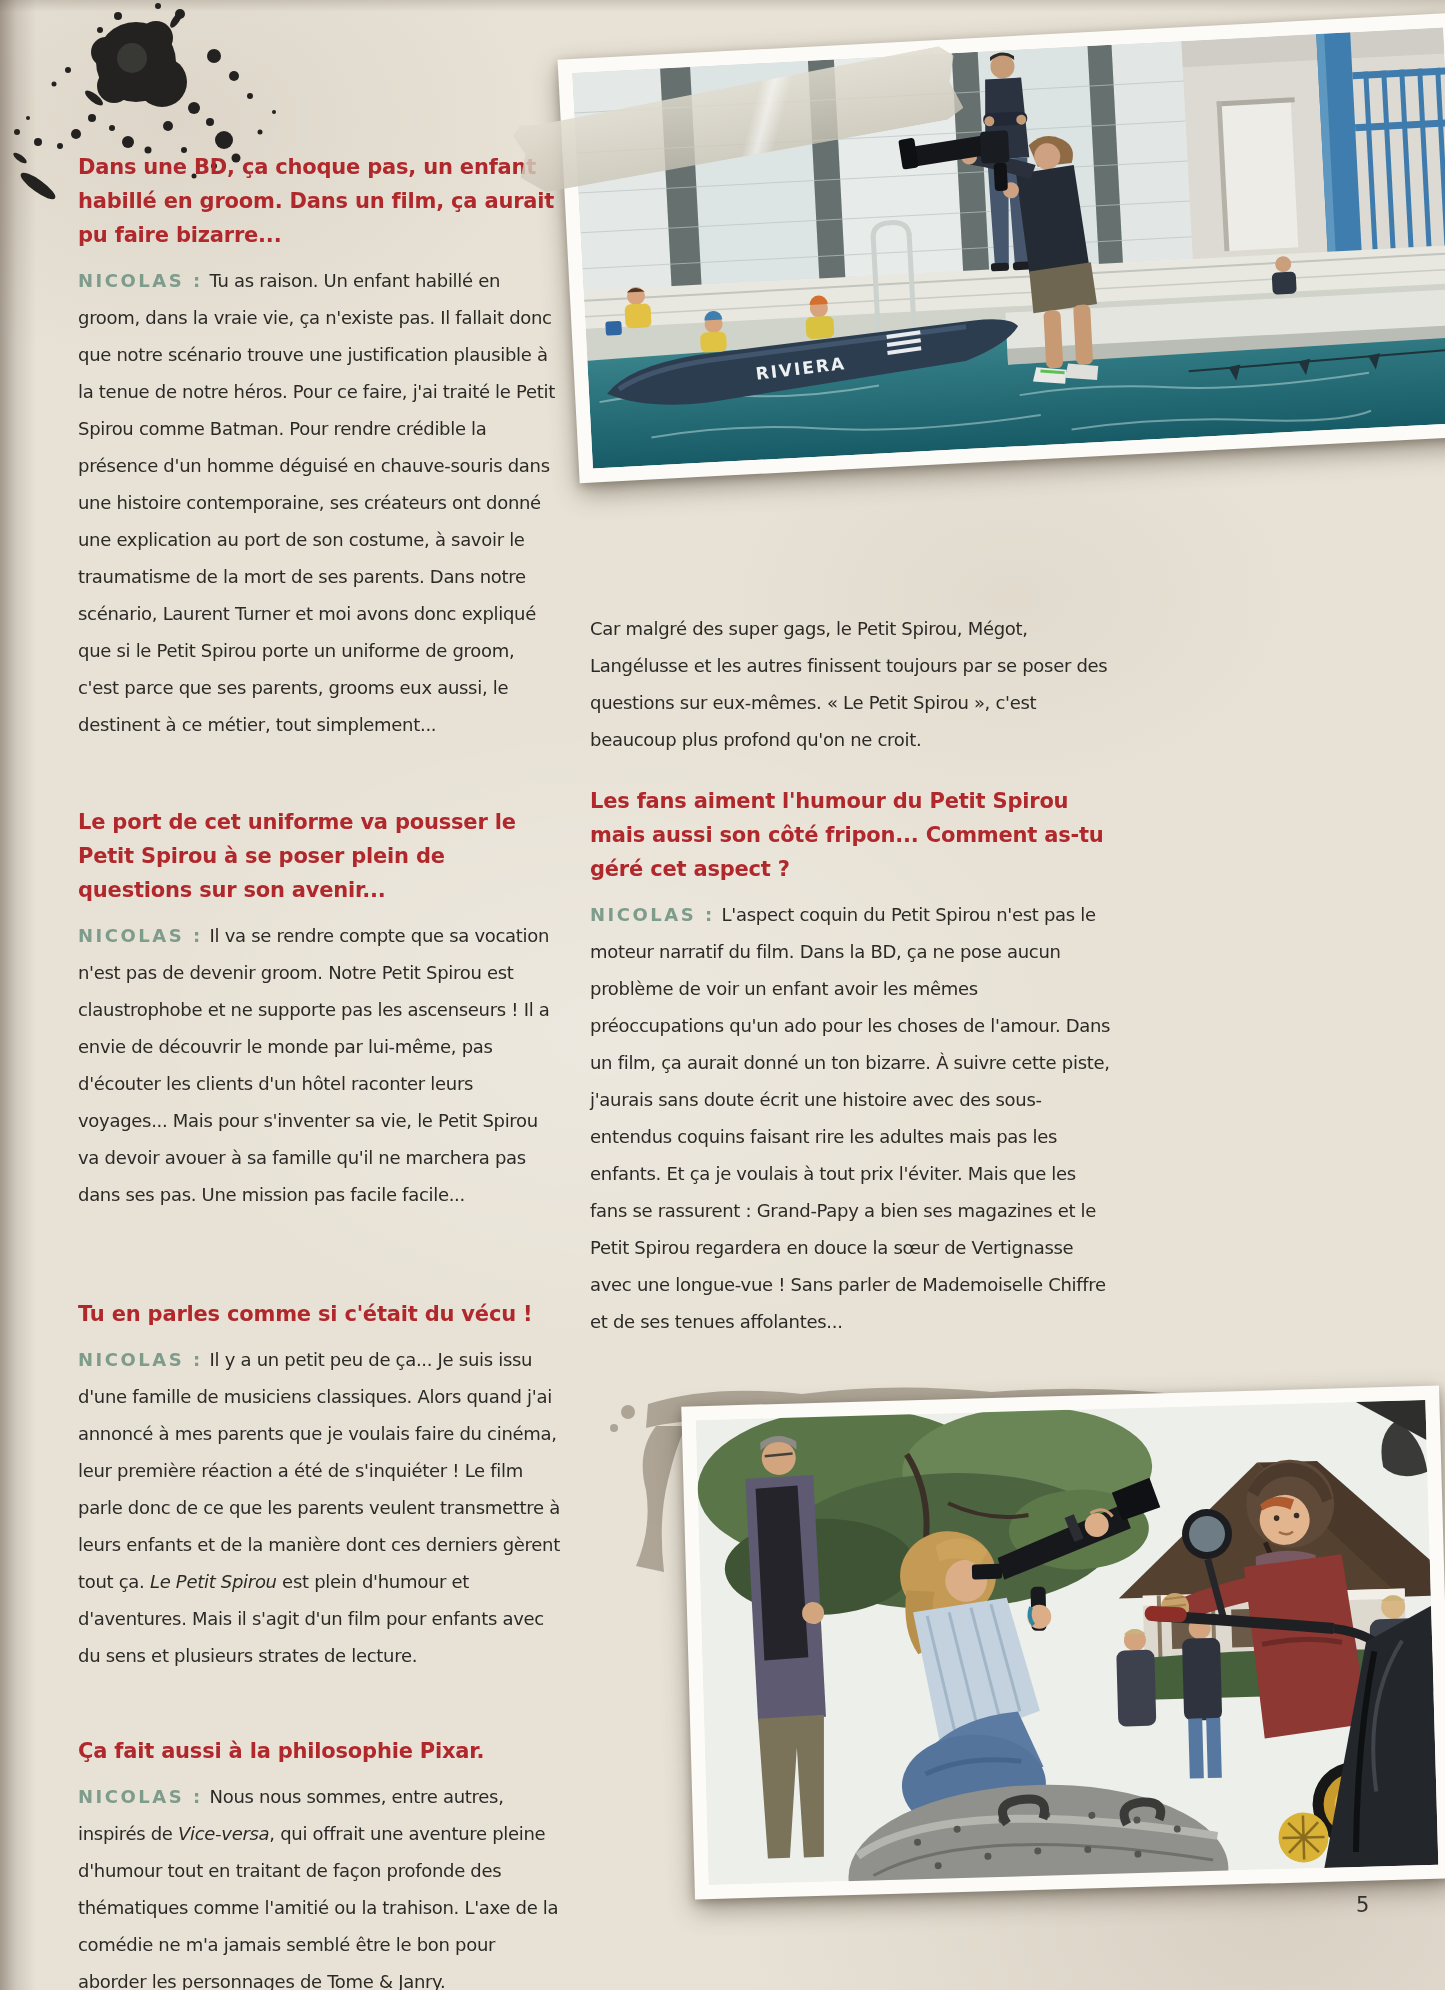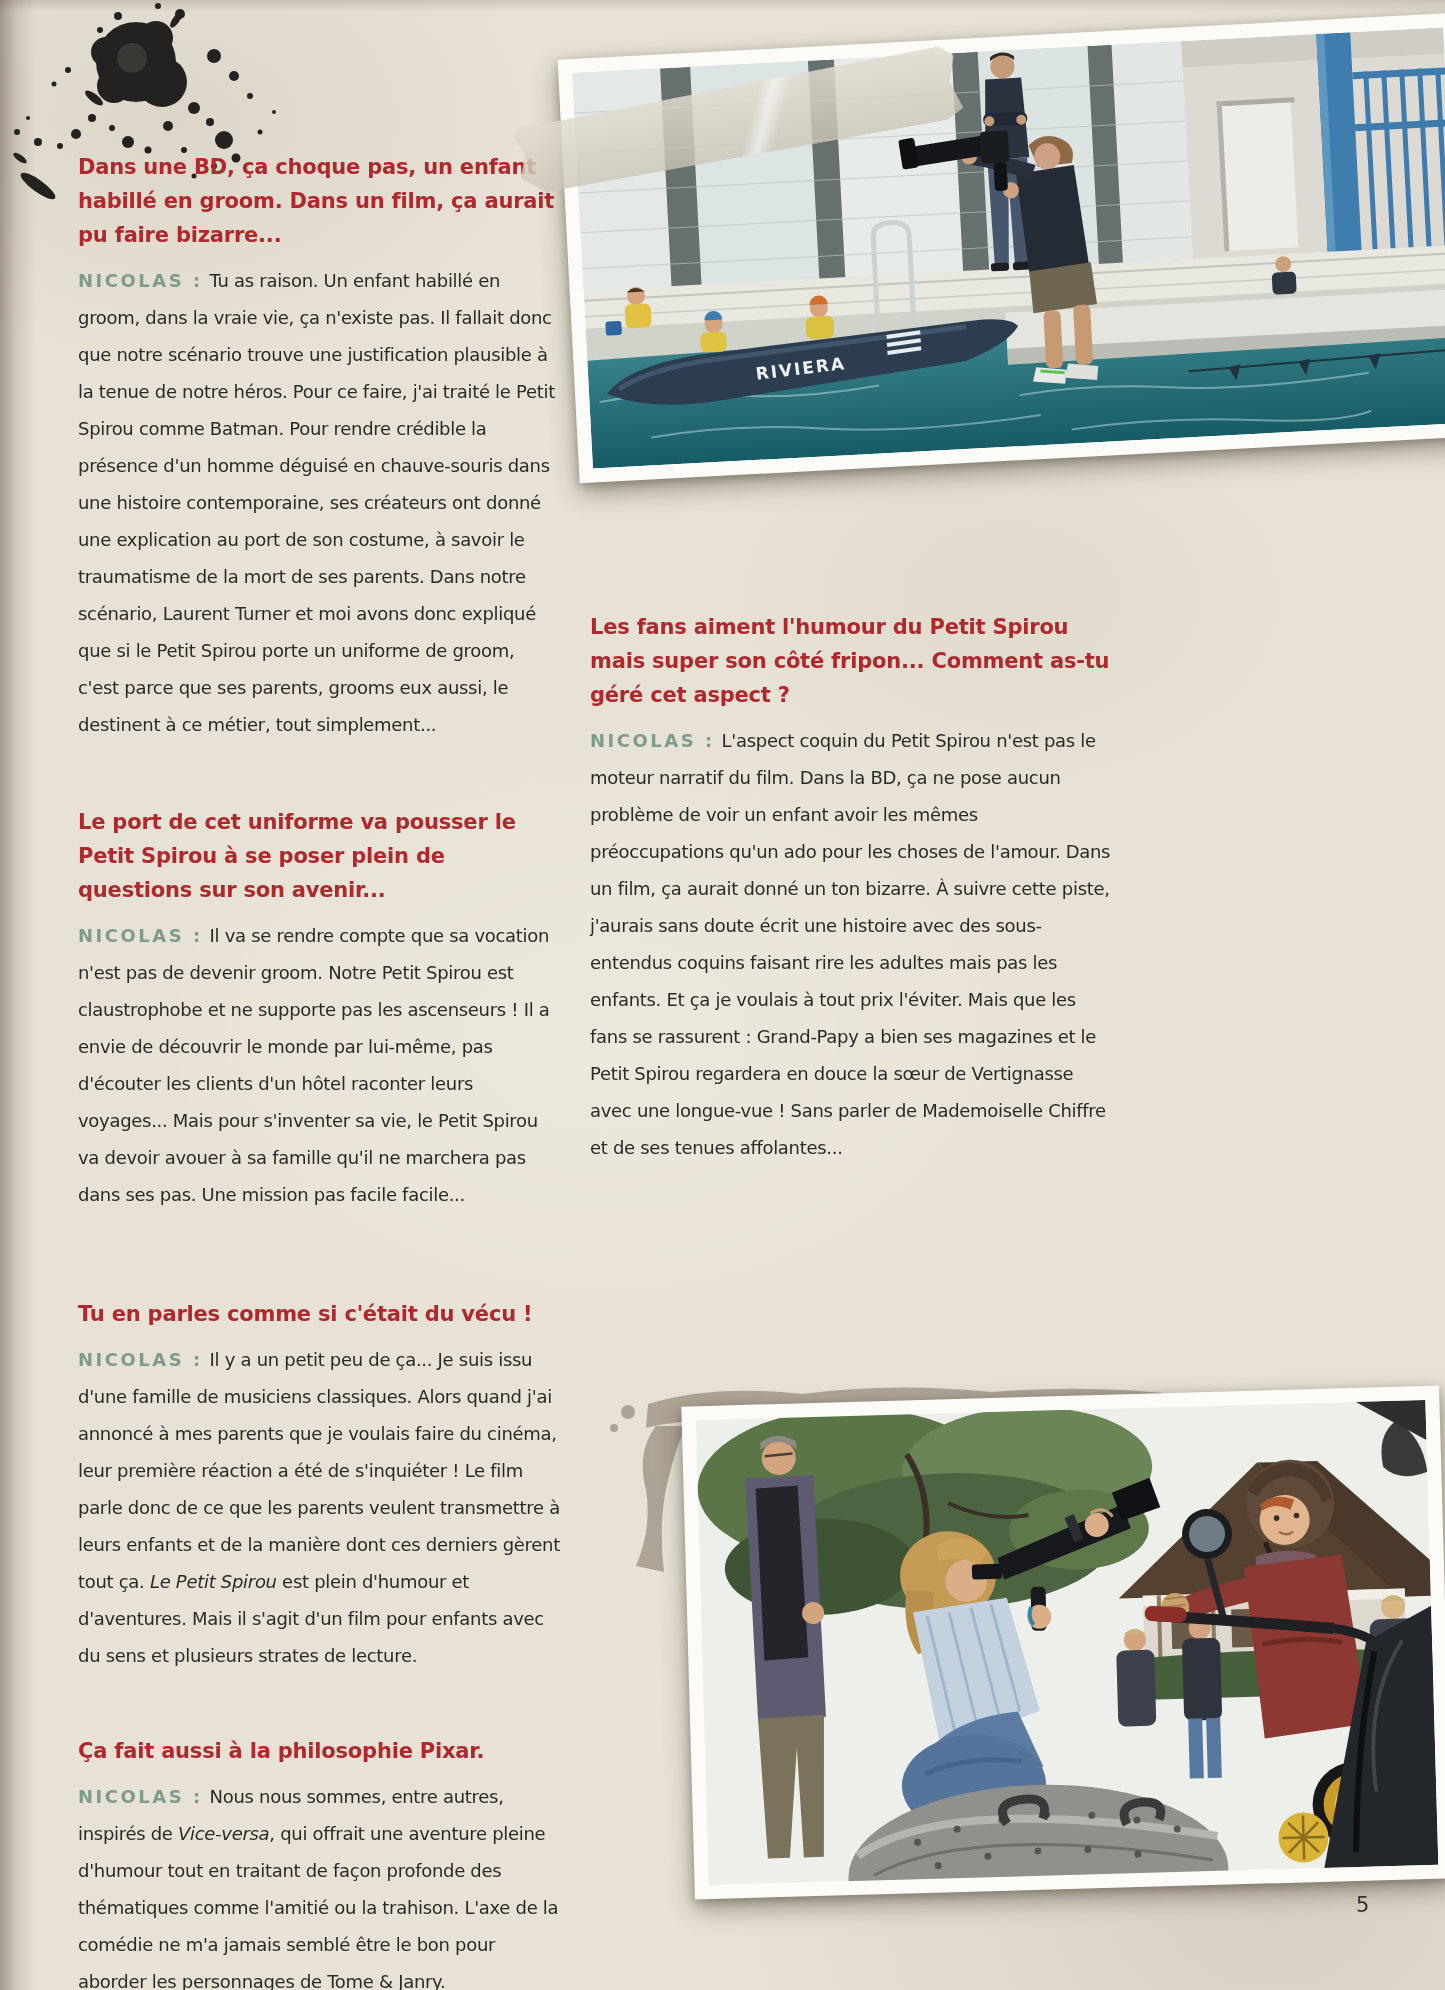--- a/index.html
+++ b/index.html
@@ -279,22 +279,23 @@
       <p class="heading">Tu en parles comme si c'était du vécu !</p>
       <p class="para"><span class="speaker">NICOLAS :</span><span>Il y a un petit peu de ça... Je suis issu d'une famille de musiciens classiques. Alors quand j'ai annoncé à mes parents que je voulais faire du cinéma, leur première réaction a été de s'inquiéter ! Le film parle donc de ce que les parents veulent transmettre à leurs enfants et de la manière dont ces derniers gèrent tout ça. </span><i>Le Petit Spirou</i><span> est plein d'humour et d'aventures. Mais il s'agit d'un film pour enfants avec du sens et plusieurs strates de lecture.</span></p>
     </div>
     <div>
       <p class="heading">Ça fait aussi à la philosophie Pixar.</p>
       <p class="para"><span class="speaker">NICOLAS :</span><span>Nous nous sommes, entre autres, inspirés de </span><i>Vice-versa</i><span>, qui offrait une aventure pleine d'humour tout en traitant de façon profonde des thématiques comme l'amitié ou la trahison. L'axe de la comédie ne m'a jamais semblé être le bon pour aborder les personnages de Tome &amp; Janry.</span></p>
     </div>
   </div>
 
   <div class="col" id="col-right">
+    <p class="para intro-gap">Car malgré des super gags, le Petit Spirou, Mégot, Langélusse et les autres finissent toujours par se poser des questions sur eux-mêmes. « Le Petit Spirou », c'est beaucoup plus profond qu'on ne croit.</p>
     <div>
-      <p class="heading">Les fans aiment l'humour du Petit Spirou mais super son côté fripon... Comment as-tu géré cet aspect ?</p>
+      <p class="heading">Les fans aiment l'humour du Petit Spirou mais aussi son côté fripon... Comment as-tu géré cet aspect ?</p>
       <p class="para"><span class="speaker">NICOLAS :</span><span>L'aspect coquin du Petit Spirou n'est pas le moteur narratif du film. Dans la BD, ça ne pose aucun problème de voir un enfant avoir les mêmes préoccupations qu'un ado pour les choses de l'amour. Dans un film, ça aurait donné un ton bizarre. À suivre cette piste, j'aurais sans doute écrit une histoire avec des sous-entendus coquins faisant rire les adultes mais pas les enfants. Et ça je voulais à tout prix l'éviter. Mais que les fans se rassurent : Grand-Papy a bien ses magazines et le Petit Spirou regardera en douce la sœur de Vertignasse avec une longue-vue ! Sans parler de Mademoiselle Chiffre et de ses tenues affolantes...</span></p>
     </div>
   </div>
 
   <svg class="brush" width="852" height="230" viewBox="0 0 852 230">
     <g fill="#a89f90" opacity="0.92">
       <path d="M56 36 Q120 16 210 26 Q300 14 400 24 Q500 16 600 28 Q700 18 800 26 L816 50 Q720 44 620 52 Q520 44 420 52 Q300 44 180 54 Q100 48 54 60 Z"></path>
       <path d="M64 58 Q44 84 54 122 Q60 160 44 198 L72 204 Q66 152 76 112 Q84 78 94 58 Z"></path>
       <path d="M806 30 q26 -4 40 6 l-8 18 q-18 -8 -36 -6 Z"></path>
       <circle cx="36" cy="44" r="7"></circle>

